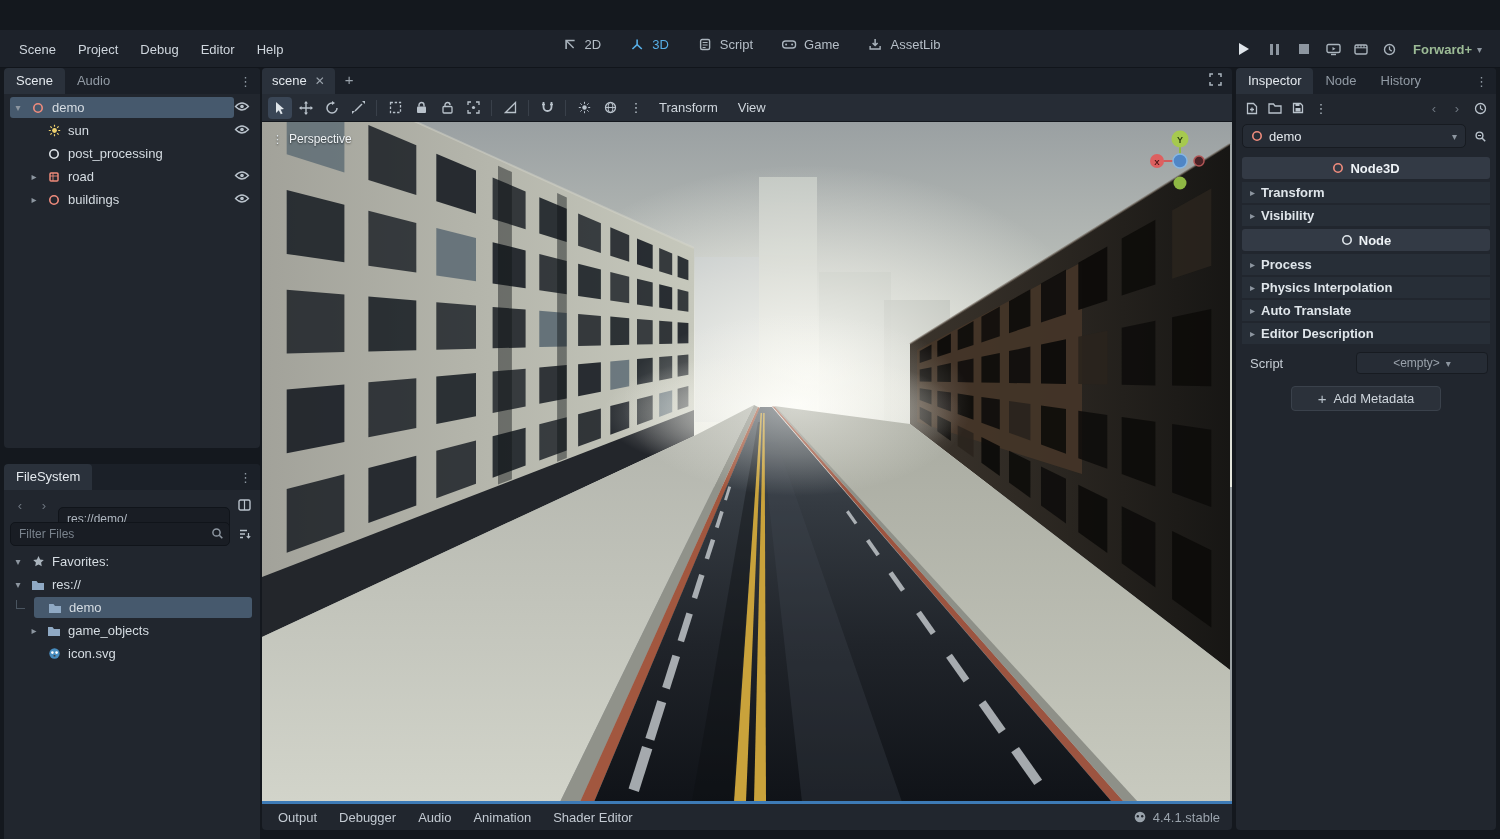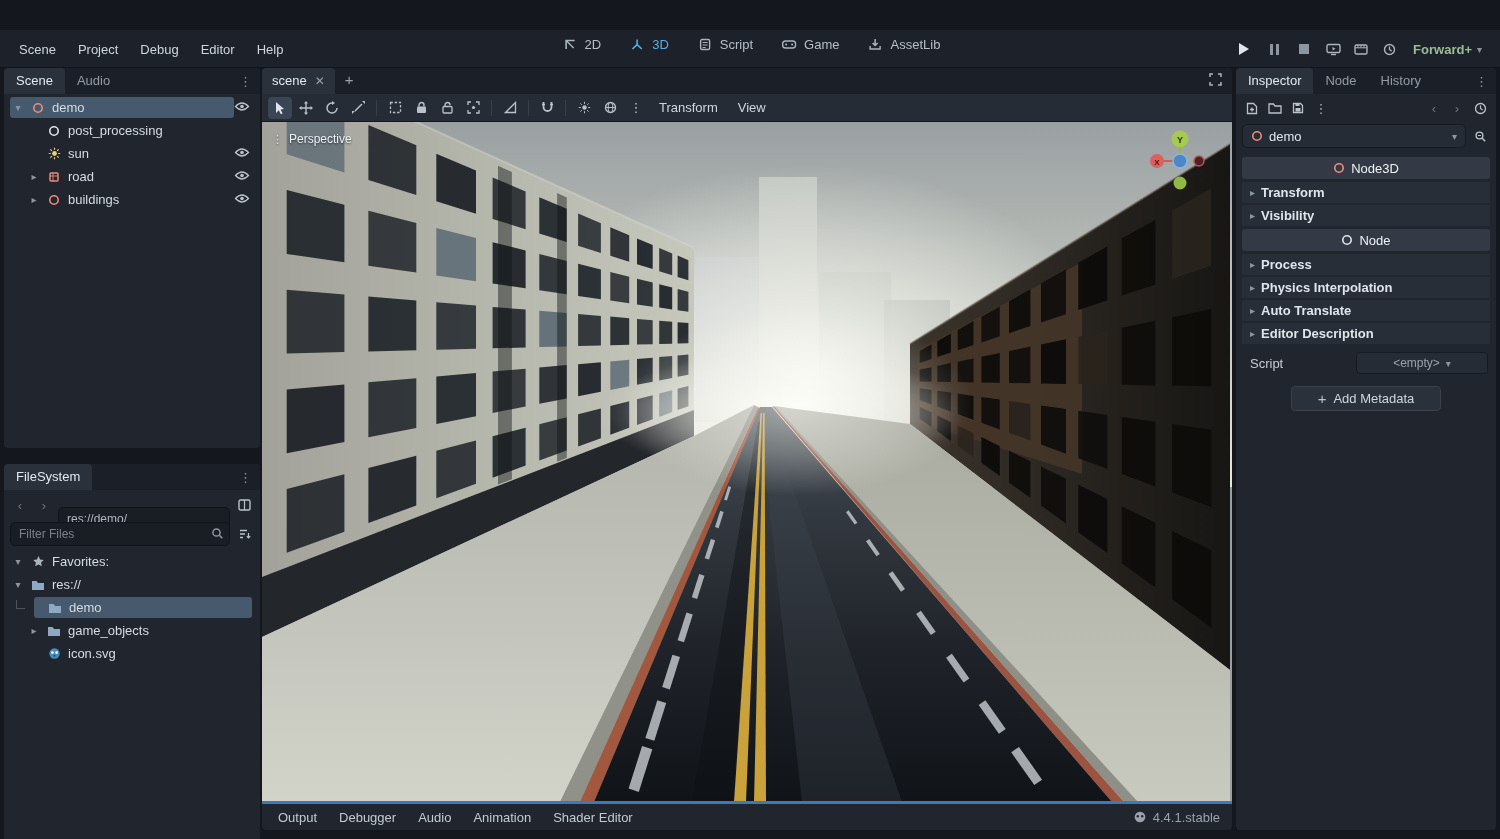--- a/index.html
+++ b/index.html
@@ -88,21 +88,21 @@
   
   .itoolbar { display:flex; align-items:center; gap:3px; padding:3px 6px; height:28px; }
   .itoolbar .sp { flex:1; }
   .objrow { display:flex; align-items:center; gap:4px; padding:2px 6px; }
   .objdrop { flex:1; height:24px; background:#262c35; border:1px solid #171b21; border-radius:5px;
     display:flex; align-items:center; gap:6px; padding:0 8px; }
   .objdrop .lbl { color:#e2e7ec; }
   .objdrop .caret { margin-left:auto; }
   .insp-body { padding:4px 6px; }
   .icat { height:22px; background:#333a45; border-radius:3px; display:flex; align-items:center; justify-content:center; gap:6px;
-    color:#eef2f6; font-weight:normal; margin:3px 0; }
+    color:#eef2f6; font-weight:bold; margin:3px 0; }
   .isec { height:21px; background:#272e37; display:flex; align-items:center; gap:6px; padding:0 8px; margin:2px 0;
     color:#dfe5ea; font-weight:bold; }
   .isec .exp { width:auto; }
   .scriptrow { display:flex; align-items:center; gap:6px; margin:8px 2px 0; }
   .scriptrow .slabel { color:#c6cdd4; padding-left:6px; }
   .scriptdrop { margin-left:auto; width:132px; height:22px; background:#262c35; border:1px solid #171b21; border-radius:4px;
     display:flex; align-items:center; justify-content:center; gap:6px; color:#9aa2ab; font-size:12px; }
   .addmeta { margin:12px auto 0; width:150px; height:25px; background:#2b313a; border:1px solid #3a414b; border-radius:4px;
     display:flex; align-items:center; justify-content:center; gap:7px; color:#cfd6dd; }
   .addmeta .pl { font-size:15px; color:#b9c2cb; }
@@ -226,39 +226,39 @@
           </span>
         <span class="nlabel">demo</span>
         <span class="eye"><svg width="16" height="11" viewBox="0 0 16 11">
               <path d="M1.5 5.5Q8 -1.5 14.5 5.5Q8 12.5 1.5 5.5Z" fill="none" stroke="#b9c2cb" stroke-width="1.3"></path>
               <circle cx="8" cy="5.5" r="1.8" fill="#b9c2cb"></circle>
             </svg></span>
       </div>
       <div class="trow">
         <span class="exp indent1"></span>
         <span class="sicon">
-            <svg width="12" height="12" viewBox="0 0 12 12">
-              <circle cx="6" cy="6" r="4.2" fill="none" stroke="#dfe5ea" stroke-width="1.6"></circle>
-            </svg>
-          </span>
-        <span class="nlabel">post_processing</span>
-      </div>
-      <div class="trow">
-        <span class="exp indent1"></span>
-        <span class="sicon">
             <svg width="13" height="13" viewBox="0 0 13 13">
               <circle cx="6.5" cy="6.5" r="2.4" fill="#ecd06e"></circle>
               <path d="M6.5 .8v2M6.5 10.2v2M.8 6.5h2M10.2 6.5h2M2.4 2.4l1.4 1.4M9.2 9.2l1.4 1.4M10.6 2.4L9.2 3.8M3.8 9.2l-1.4 1.4" stroke="#ecd06e" stroke-width="1.2"></path>
             </svg>
           </span>
         <span class="nlabel">sun</span>
         <span class="eye"><svg width="16" height="11" viewBox="0 0 16 11">
               <path d="M1.5 5.5Q8 -1.5 14.5 5.5Q8 12.5 1.5 5.5Z" fill="none" stroke="#b9c2cb" stroke-width="1.3"></path>
               <circle cx="8" cy="5.5" r="1.8" fill="#b9c2cb"></circle>
             </svg></span>
+      </div>
+      <div class="trow">
+        <span class="exp indent1"></span>
+        <span class="sicon">
+            <svg width="12" height="12" viewBox="0 0 12 12">
+              <circle cx="6" cy="6" r="4.2" fill="none" stroke="#dfe5ea" stroke-width="1.6"></circle>
+            </svg>
+          </span>
+        <span class="nlabel">post_processing</span>
       </div>
       <div class="trow">
         <span class="exp indent1">▸</span>
         <span class="sicon">
             <svg width="12" height="12" viewBox="0 0 12 12">
               <rect x="2" y="2" width="8" height="8" rx="1" fill="none" stroke="#ee8a7a" stroke-width="1.5"></rect>
               <path d="M2 5h8M5 2v8" stroke="#ee8a7a" stroke-width=".9"></path>
             </svg>
           </span>
         <span class="nlabel">road</span>

